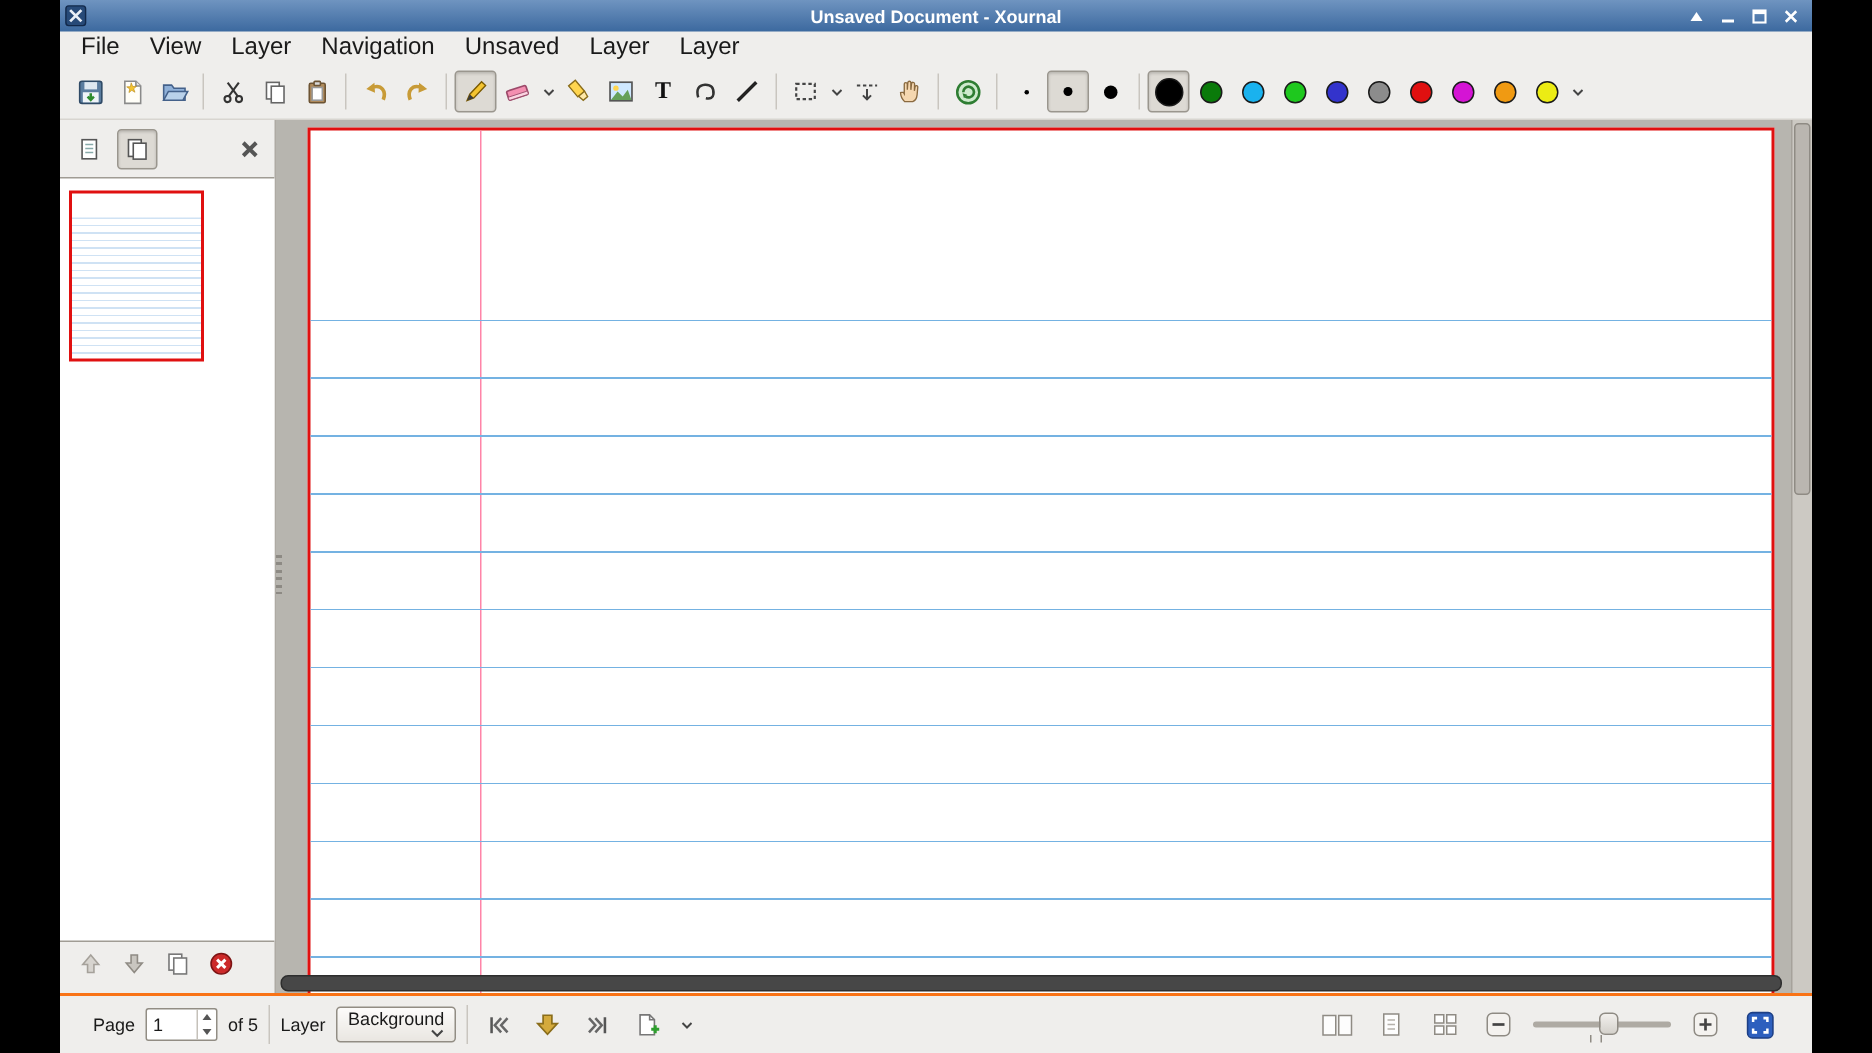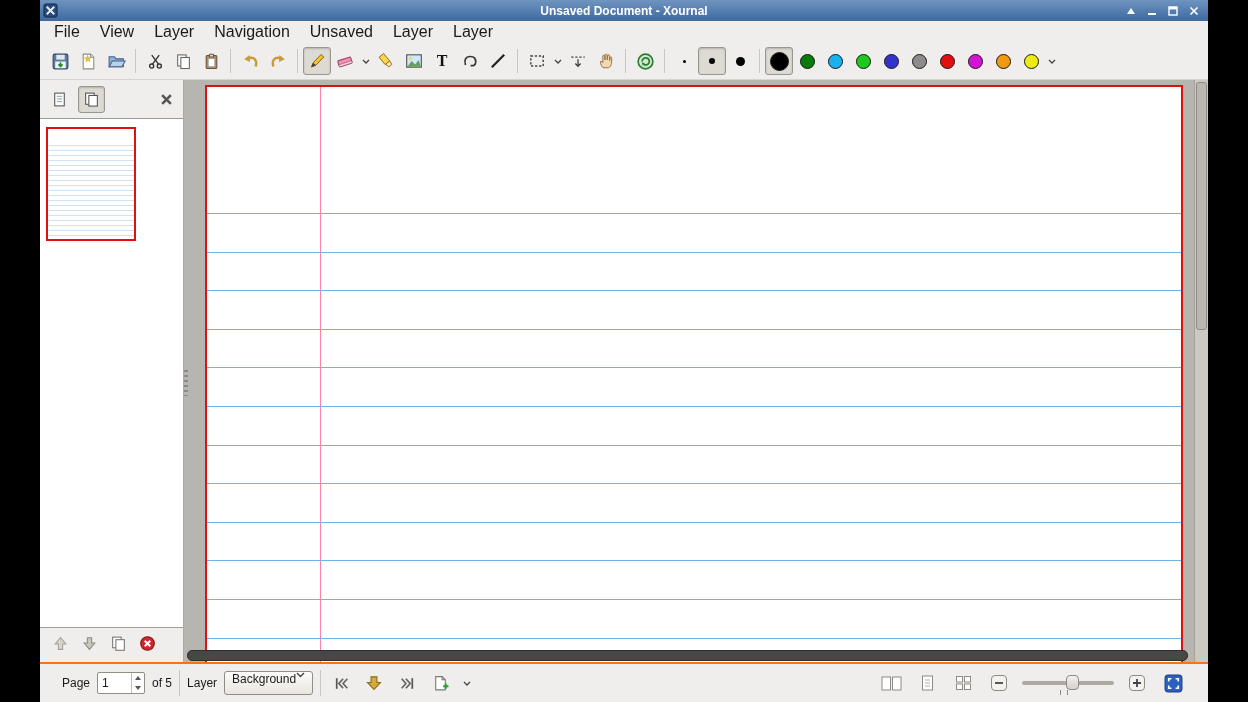--- a/index.html
+++ b/index.html
@@ -72,22 +72,22 @@
 
   
   .statusbar{height:40px;flex:0 0 40px;display:flex;align-items:center;gap:7px;padding:0 22px;
              font-size:12px;color:#1a1a1a;border-top:2px solid #f97316;}
   .spin{width:48px;height:22px;display:flex;background:#fff;border:1px solid #928d84;border-radius:2px;}
   .spin-val{flex:1;padding:3px 4px;font-size:12px;}
   .spin-btns{width:13px;display:flex;flex-direction:column;border-left:1px solid #c5c1ba;}
   .spin-up,.spin-dn{flex:1;display:flex;align-items:center;justify-content:center;}
   .tri-up{width:0;height:0;border-left:3px solid transparent;border-right:3px solid transparent;border-bottom:4px solid #555;}
   .tri-dn{width:0;height:0;border-left:3px solid transparent;border-right:3px solid transparent;border-top:4px solid #555;}
-  .combo{height:24px;display:flex;align-items:flex-start;gap:0;padding:0 7px;border:1px solid #928d84;border-radius:3px;
-         background:linear-gradient(#fcfbfa,#e9e6e1);}
+  .combo{height:24px;display:flex;align-items:flex-end;gap:0;padding:0 7px;border:1px solid #928d84;border-radius:3px;
+         background:linear-gradient(#fcfbfa,#e9e6e1);flex-direction:column;}
   .vsep{width:1px;height:26px;background:#c9c5bf;flex:0 0 1px;}
   .sbtn{width:26px;height:26px;display:flex;align-items:center;justify-content:center;border-radius:3px;}
   .right-cluster{margin-left:auto;display:flex;align-items:center;gap:10px;}
   .slider{position:relative;width:92px;height:22px;}
   .slider-track{position:absolute;left:0;right:0;top:9px;height:4px;background:#aeaaa3;border-radius:2px;}
   .slider-thumb{position:absolute;left:44px;top:3px;width:13px;height:15px;background:linear-gradient(#f2f0ed,#d4d1cb);
                 border:1px solid #8f8b84;border-radius:4px;}
   .slider-ticks{position:absolute;left:38px;top:18px;display:flex;gap:6px;}
   .slider-ticks span{width:1px;height:5px;background:#8f8b84;display:block;}
 </style>

